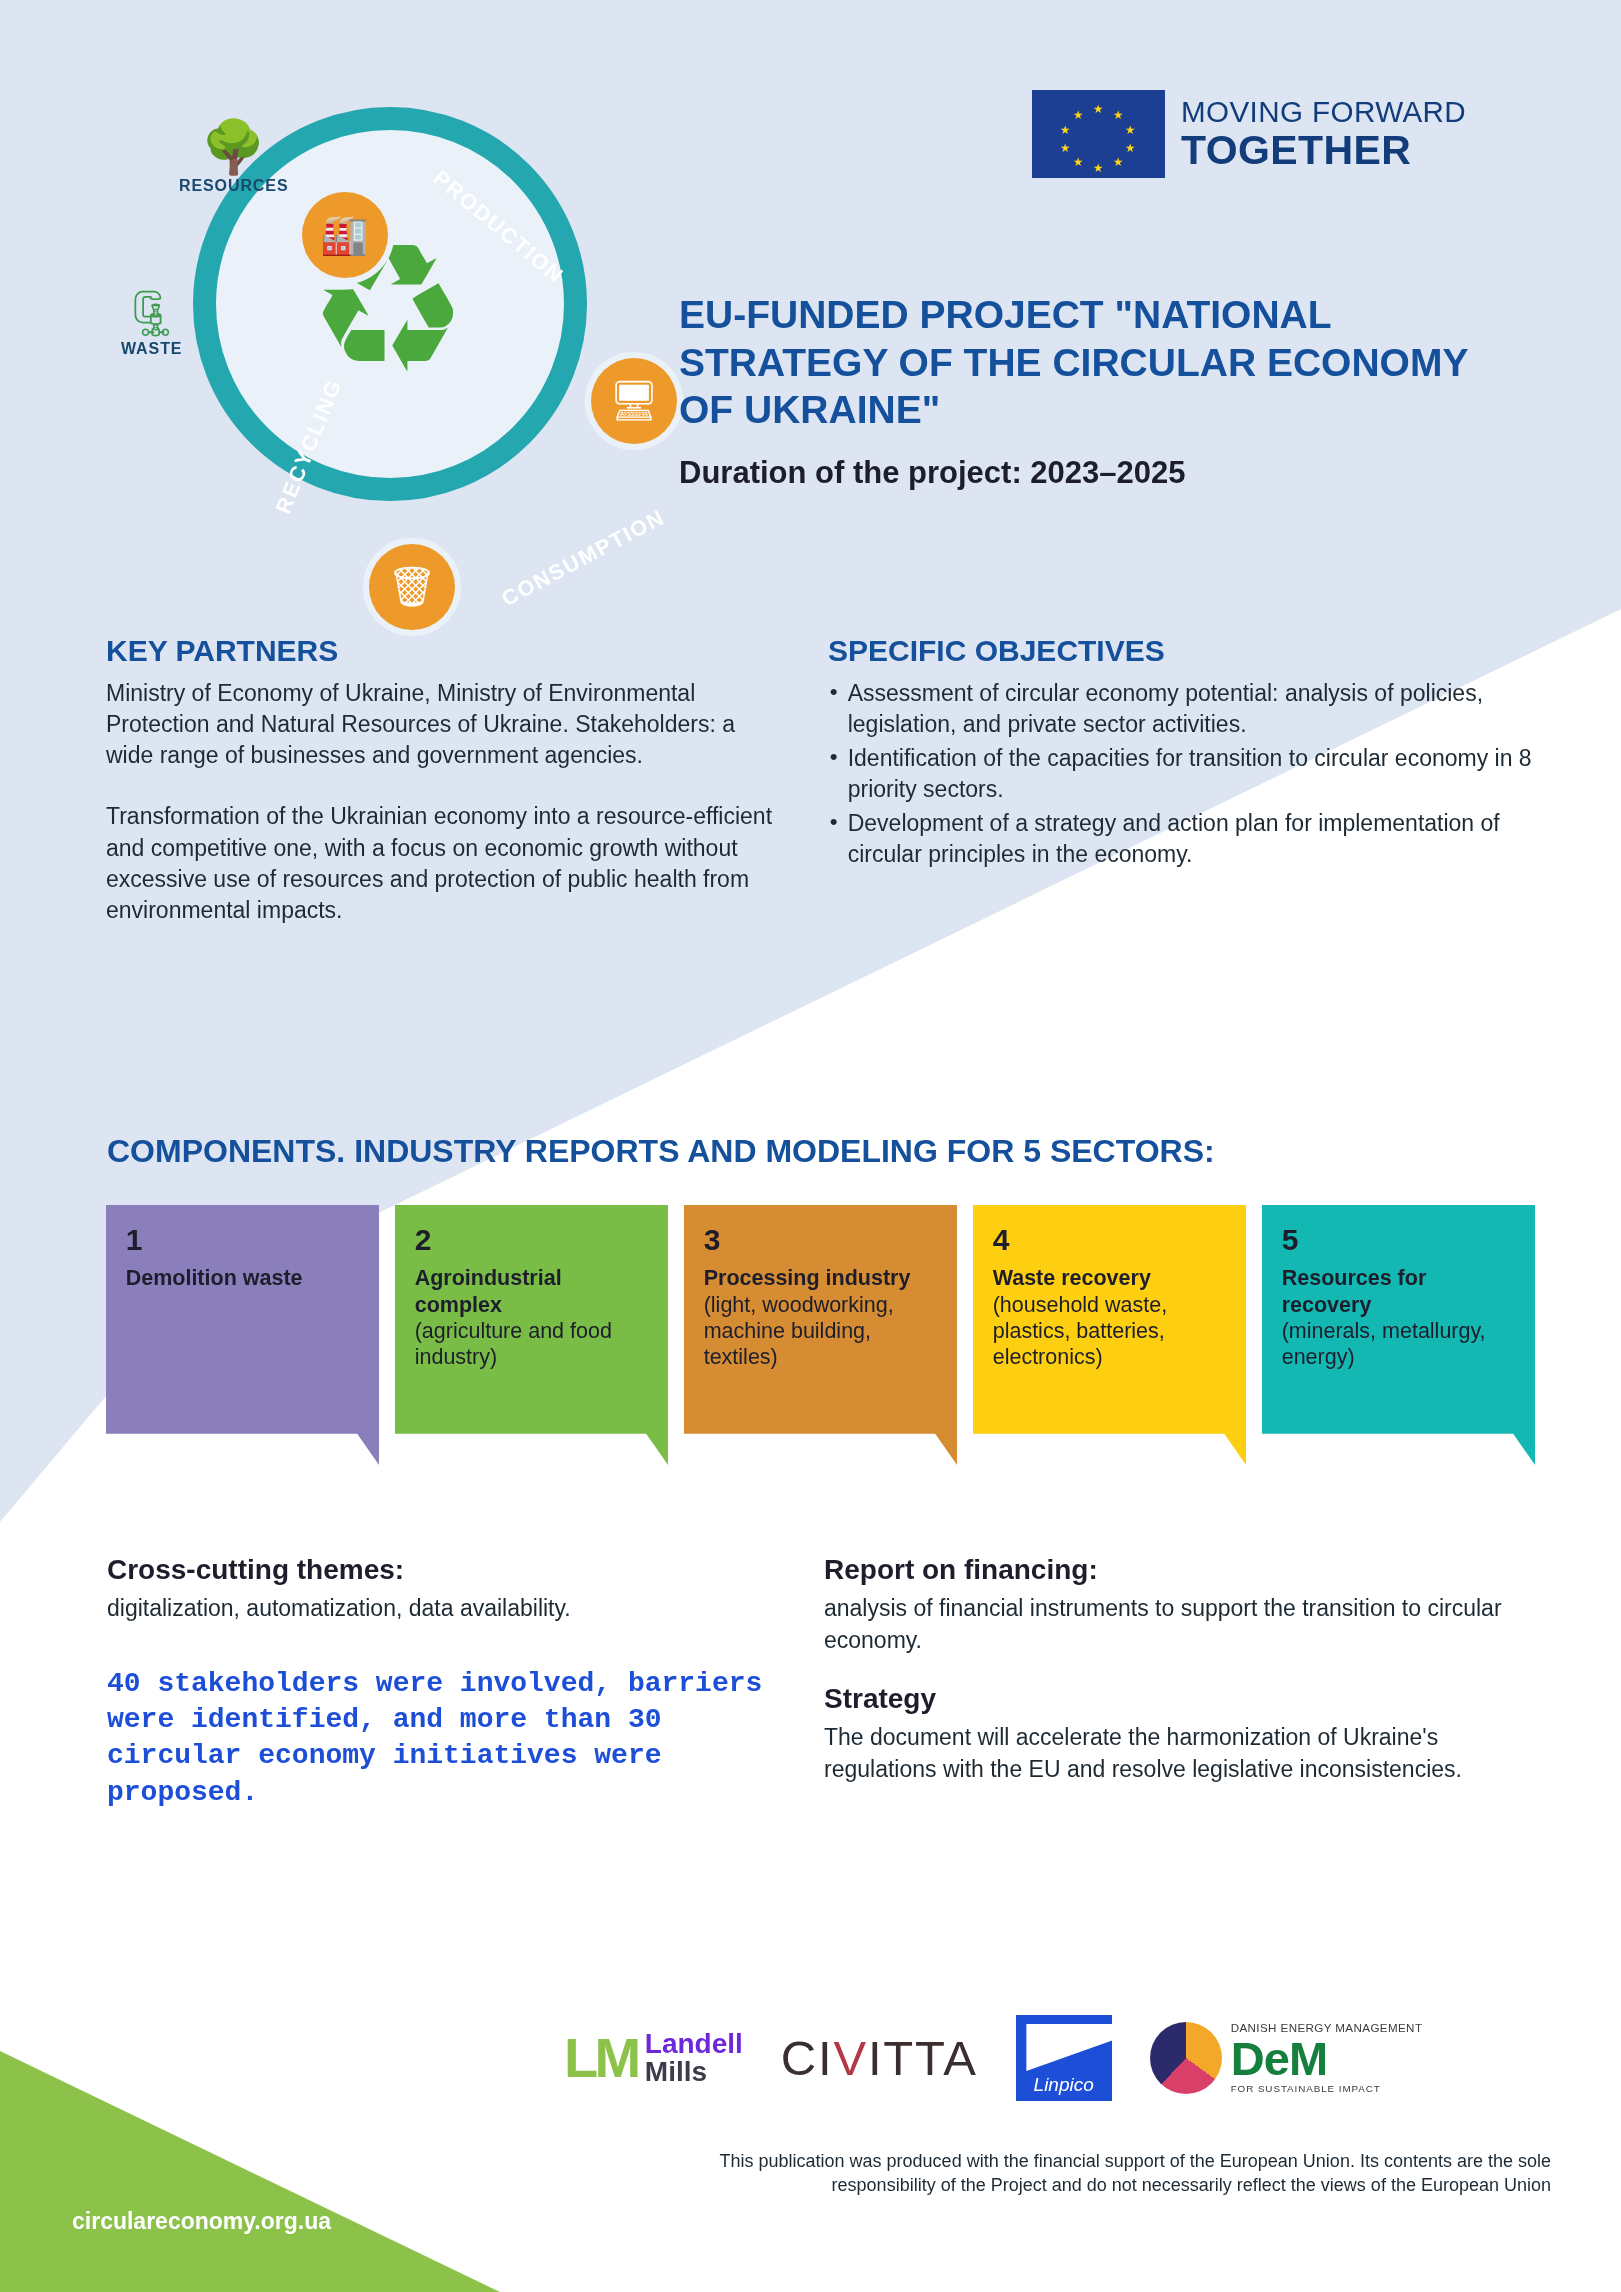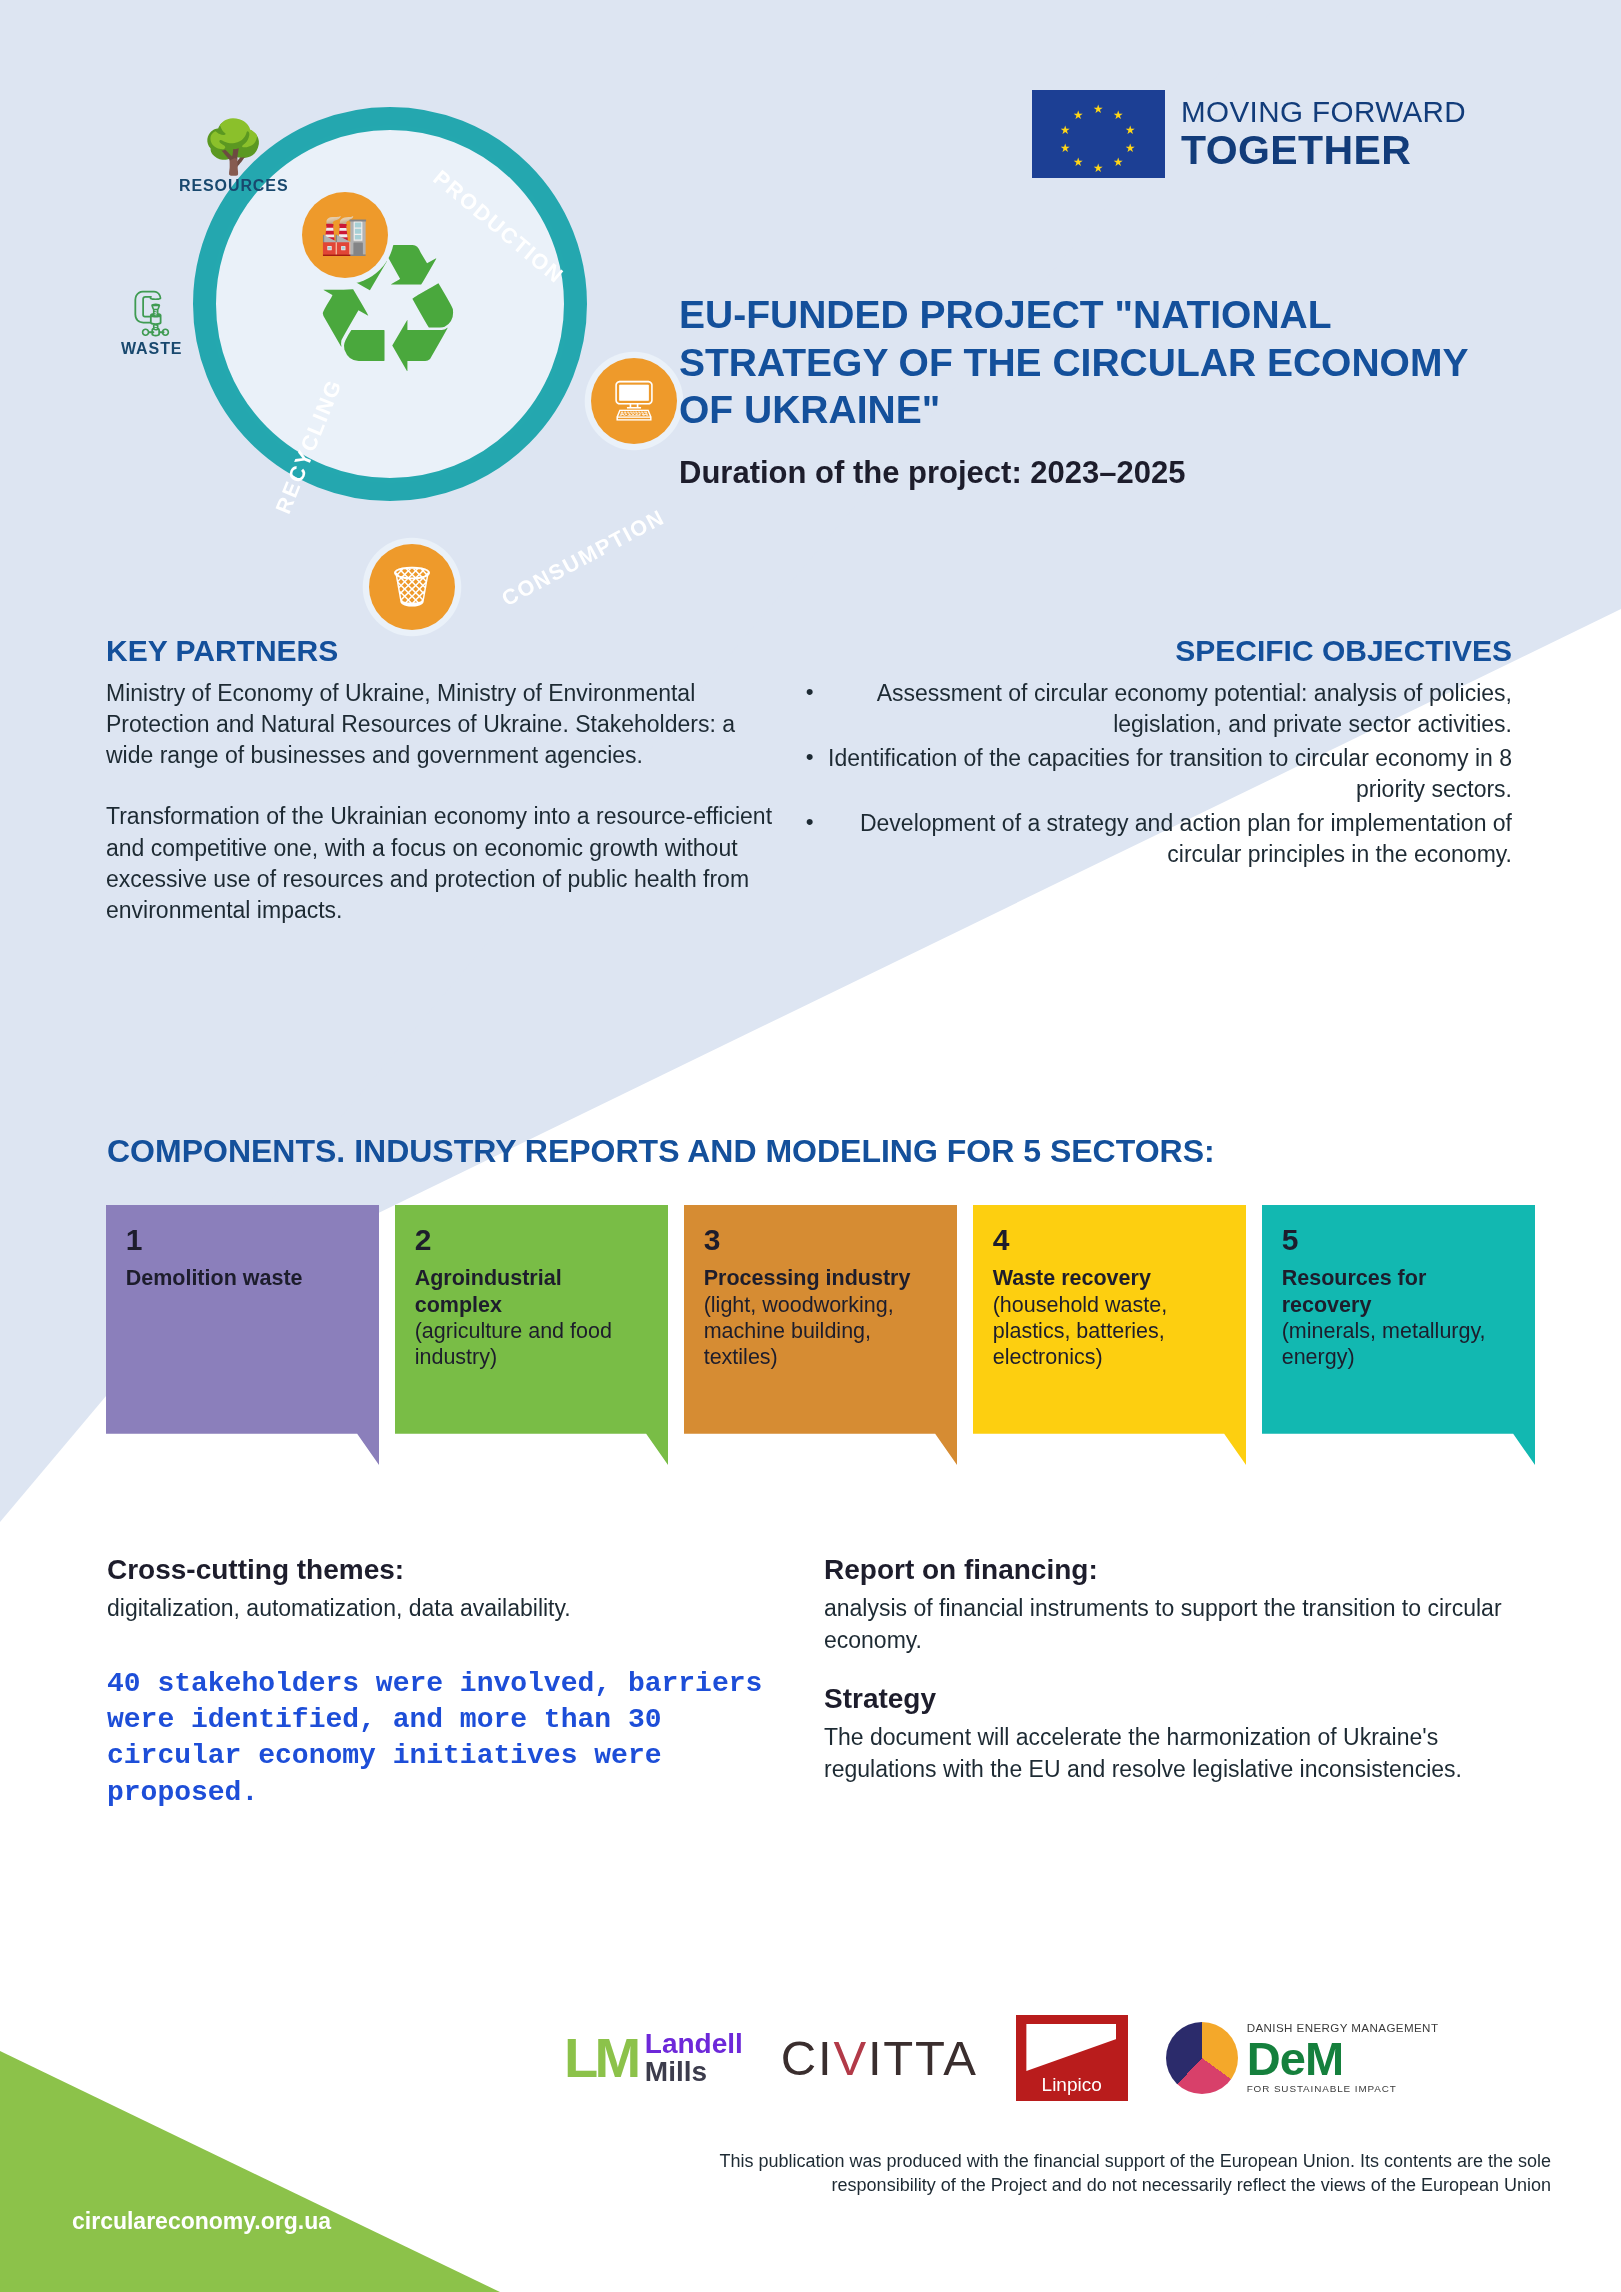--- a/index.html
+++ b/index.html
@@ -104,21 +104,21 @@
   .title-block { position: absolute; left: 679px; top: 291px; width: 806px; }
   .main-title {
     color: #14509b; font-size: 39px; font-weight: 700; line-height: 1.22;
   }
   .duration {
     margin-top: 21.5px; color: #1d1d2c; font-size: 31px; font-weight: 700;
   }
 
   
   .col-left  { position: absolute; left: 106px; top: 634px; width: 681px; }
-  .col-right { position: absolute; left: 804px; top: 634px; width: 708px; text-align: right; }
+  .col-right { position: absolute; left: 828px; top: 634px; width: 708px; }
   h2.section {
     color: #14509b; font-size: 30px; font-weight: 700; line-height: 1.1;
     margin-bottom: 10.7px;
   }
   .body-text {
     color: #1d2a33; font-size: 23px; line-height: 1.36;
   }
   .spacer-30 { height: 30px; }
   ul.bullets { list-style: none; }
   ul.bullets li {
@@ -172,22 +172,22 @@
   .logo-lm { display: flex; align-items: center; gap: 7.2px; }
   .lm-mark { font-size: 56px; font-weight: 700; color: #8cc24a; letter-spacing: -3.6px; line-height: 1;}
   .lm-words { line-height: 1.0; }
   .lm-words .w1 { font-size: 28px; font-weight: 700; color: #6d28d9; }
   .lm-words .w2 { font-size: 28px; font-weight: 700; color: #3c3c4c; }
   .logo-civitta {
     font-size: 49px; font-weight: 400; letter-spacing: 1.8px; color: #3a2e2e;
   }
   .logo-civitta .v { color: #b23a48; }
   .logo-linpico {
-    width: 112px; height: 86px; background: #b91c1c; position: relative;
-    display:flex; align-items:flex-end; justify-content:center;
+    width: 96px; height: 86px; background: #1d4ed8; position: relative;
+    display:flex; align-items:flex-end; justify-content:center;font-style:italic;
   }
   .logo-linpico .sw {
     position:absolute; left: 10.7px; top: 9px; width: 90px; height: 47px;
     background: #fff;
     clip-path: polygon(0 0, 100% 0, 100% 32%, 0 100%);
   }
   .logo-linpico .nm { font-size: 19px; color:#fff; padding-bottom:5.4px; z-index:2;}
   .logo-dem { display: flex; align-items: center; gap: 9px; }
   .dem-blob {
     width: 72px; height: 72px; border-radius: 50%;

